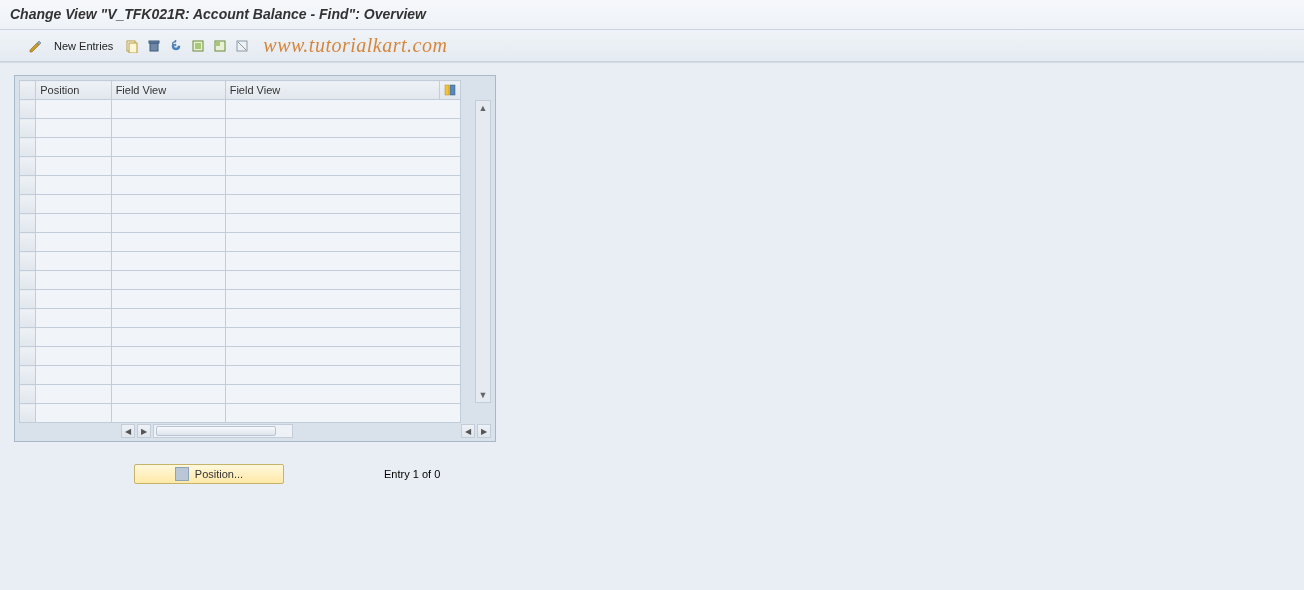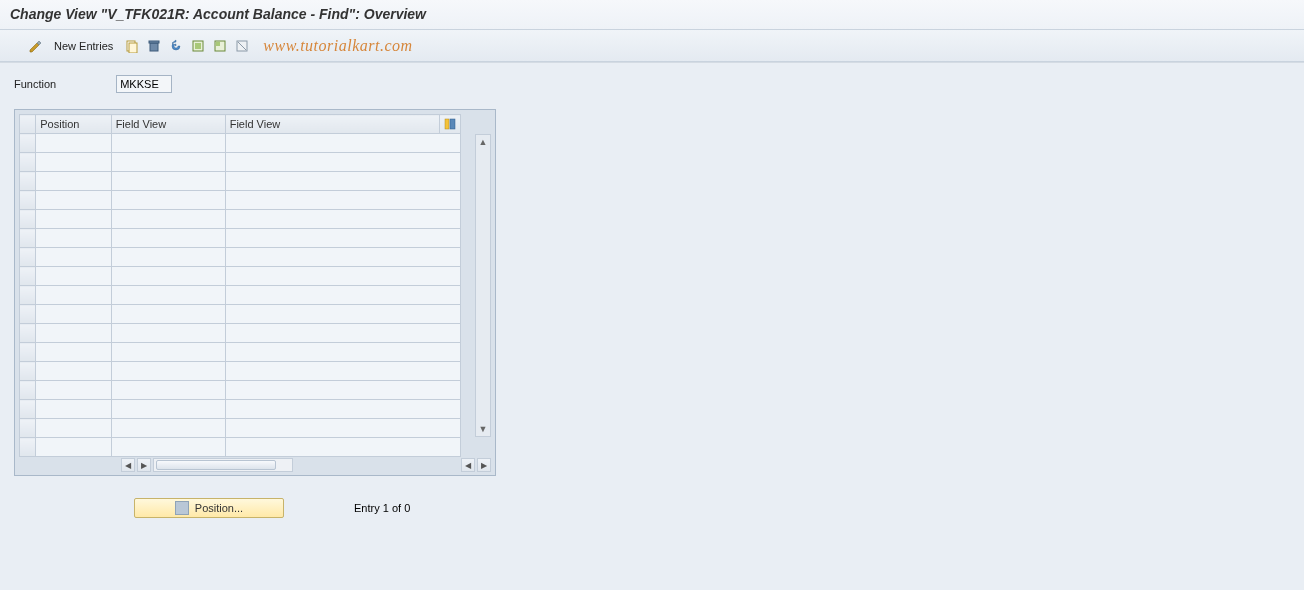--- a/index.html
+++ b/index.html
@@ -3,21 +3,21 @@
 <meta charset="utf-8">
 <style>
   * { box-sizing: border-box; margin: 0; padding: 0; font-family: Arial, sans-serif; }
   body { width: 1304px; height: 590px; background: #fdfdfd; overflow: hidden; position: relative; }
 
   .title-bar { height: 30px; background: linear-gradient(#f6f8fb,#eef2f7); border-bottom: 1px solid #c9d3de; padding: 6px 10px; font-size: 14px; font-weight: bold; font-style: italic; color: #333; }
   
   .toolbar { height: 32px; background: linear-gradient(#f0f4f8,#e4eaf1); border-bottom: 1px solid #c9d3de; display: flex; align-items: center; padding: 0 26px; gap: 4px; font-size: 11px; }
   .tbtn { width: 18px; height: 18px; display: inline-flex; align-items: center; justify-content: center; border-radius: 2px; cursor: pointer; }
   .new-entries { padding: 2px 6px; cursor: pointer; font-size: 11px; color: #222; }
-  .watermark { color: #d3741a; font-family: "Times New Roman", serif; font-style: italic; font-size: 16px; margin-left: 8px; opacity: 0.85; letter-spacing: 0.5px; text-align: center;}
+  .watermark { color: #d3741a; font-family: "Times New Roman", serif; font-style: italic; font-size: 20px; margin-left: 8px; opacity: 0.85; letter-spacing: 0.5px; text-align: center;}
 
   .content { padding: 12px 14px; background: #e9eef4; height: calc(100% - 62px); border-top: 1px solid #d4dbe3; position: relative;}
   
   .func-row { display: flex; align-items: center; gap: 60px; font-size: 11px; margin-bottom: 16px;}
   .func-label { color: #222; }
   .func-input { width: 56px; height: 18px; font-size: 11px; padding: 1px 3px; border: 1px solid #a5b4c5; background: #f3f6f9;}
 
   .panel { width: 482px; border: 1px solid #a9b8c9; background: #d9e1ea; padding: 0; }
   .panel-title { font-size: 11px; padding: 4px 8px; color: #333; border-bottom: 1px solid #c0cbd8;}
   .grid-wrap { padding: 4px 16px 0 4px; background: #d9e1ea; position: relative;}
@@ -30,21 +30,21 @@
   
   .vscroll { position: absolute; right: 4px; top: 24px; width: 16px; bottom: 20px; background: #e6ebf1; border: 1px solid #c3cdd9; display: flex; flex-direction: column; justify-content: space-between; align-items: center;}
   .vscroll .arrow { height: 14px; width: 100%; display:flex; align-items:center; justify-content:center; cursor:pointer; color:#666; font-size:9px;}
   
   .hscroll-row { display: flex; align-items: center; height: 18px; padding: 2px 4px 4px 4px; gap: 2px;}
   .hscroll-row .spacer { width: 100px;}
   .hs-btn { width: 14px; height: 14px; background: linear-gradient(#eef2f7,#e0e6ed); border: 1px solid #c3cdd9; display:flex; align-items:center; justify-content:center; font-size:8px; color:#555; cursor:pointer;}
   .hs-track { height: 14px; background: #eef1f5; border: 1px solid #c3cdd9; flex: 0 0 140px; position: relative;}
   .hs-thumb { position:absolute; left:2px; top:1px; height:10px; width:120px; background: linear-gradient(#f7f9fc,#dde4ec); border:1px solid #b8c4d2; border-radius:2px;}
 
-  .footer-row { display:flex; align-items:center; gap: 70px; margin-top: 22px; font-size: 11px; padding-left: 120px;}
+  .footer-row { display:flex; align-items:center; gap: 100px; margin-top: 22px; font-size: 11px; padding-left: 120px;}
   .position-btn { width: 150px; height: 20px; background: linear-gradient(#fff8dc,#ffe9a8); border:1px solid #c7b36a; display:flex; align-items:center; justify-content:center; gap:6px; cursor:pointer; font-size:11px; color:#333; border-radius:2px;}
   .position-btn .picon { width:14px; height:14px; background:#b9c7d6; border:1px solid #8fa3b7; display:inline-block;}
   svg { display:block; }
 </style>
 </head>
 <body>
 
 <div class="title-bar">Change View "V_TFK021R: Account Balance - Find": Overview</div>
 
 <div class="toolbar">
@@ -87,24 +87,20 @@
   <span class="tbtn">
     <svg width="14" height="14">
         <rect x="2" y="2" width="10" height="10" fill="#eef1f4" stroke="#8a99a8"></rect>
         <line x1="3" y1="3" x2="11" y2="11" stroke="#8a99a8"></line>
       </svg>
   </span>
   <span class="watermark">www.tutorialkart.com</span>
 </div>
 
 <div class="content">
-  <div class="func-row">
-    <span class="func-label">Function</span>
-    <input class="func-input" value="MKKSE" style="">
-  </div>
 
   <div class="panel">
     <div class="grid-wrap">
       <table class="grid" style="width:442px;">
         <thead>
           <tr>
             <th class="rowsel"></th>
             <th style="width:74px">Position</th>
             <th style="width:112px">Field View</th>
             <th style="width:210px">Field View</th>

